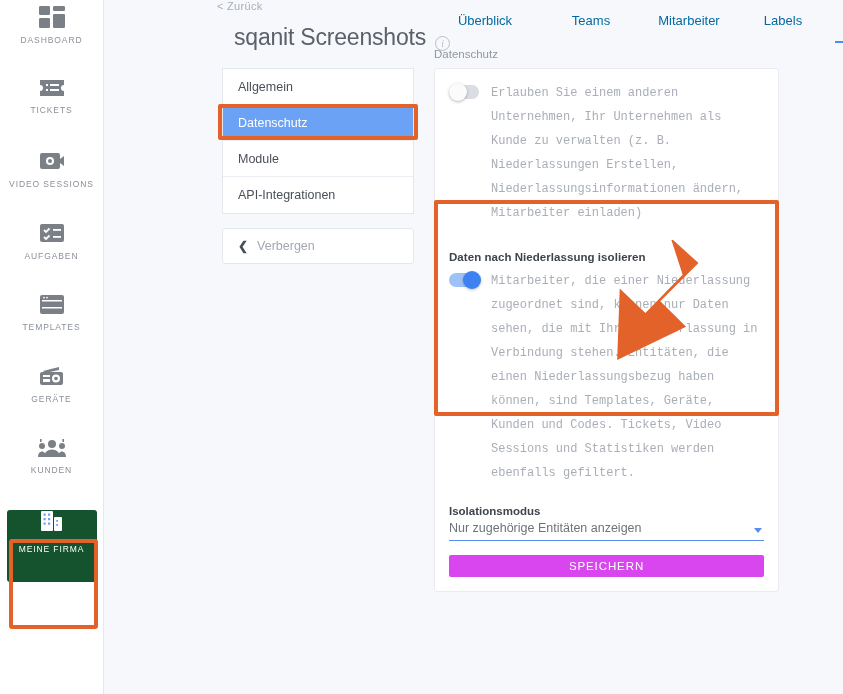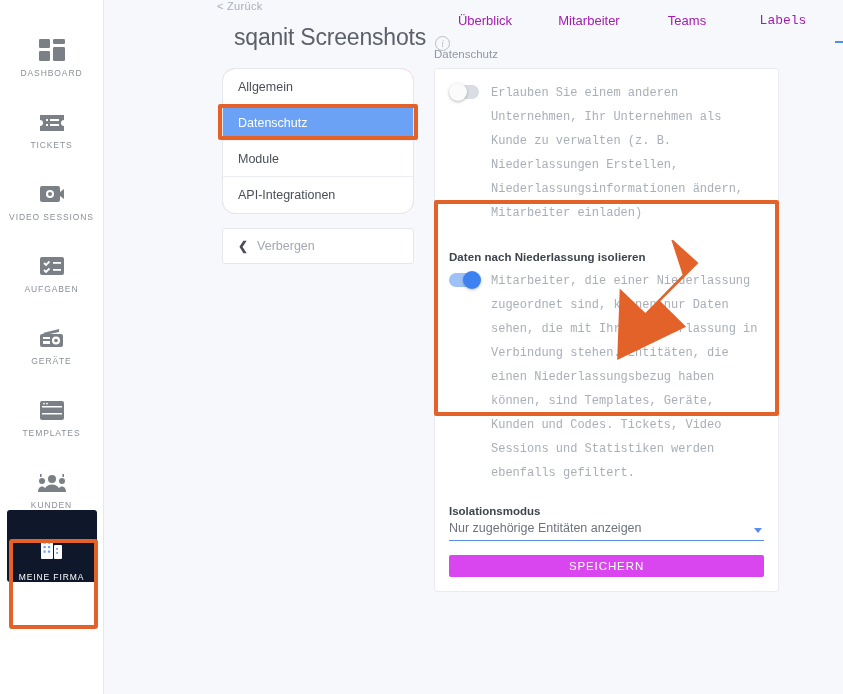--- a/index.html
+++ b/index.html
@@ -19,37 +19,37 @@
     display: flex; flex-direction: column;
     align-items: center;
     padding-top: 6px;
     flex: 0 0 104px;
     position: relative;
     z-index: 2;
   }
   .nav-item {
     width: 90px; height: 72px;
     display: flex; flex-direction: column;
-    align-items: center; justify-content: flex-end;
+    align-items: center; justify-content: flex-start;
     gap: 7px;
     cursor: pointer;
     border-radius: 3px;
     position: relative;
   }
   .nav-item .nav-label {
     font-size: 8.5px;
     letter-spacing: 0.9px;
     color: #8a8f98;
     text-transform: uppercase;
     text-align: center;
     white-space: nowrap;
     font-family: "Liberation Sans", sans-serif;
   }
   .nav-item .nav-ico { color: #7b8087; display: block; line-height: 0; }
-  .nav-item.active { background: #0f172a; gap: 12px; }
+  .nav-item.active { background: #14532d; gap: 12px; }
   .nav-item.active .nav-label { color: #ffffff; }
   .nav-item.active .nav-ico { color: #ffffff; }
   .nav-highlight {
     position: absolute;
     left: 9px; top: 539px;
     width: 89px; height: 90px;
     border: 4px solid #e2622a;
     border-radius: 3px;
     pointer-events: none;
     z-index: 5;
@@ -87,45 +87,45 @@
     cursor: pointer;
     margin-top: 4px;
   }
 
   .tabs {
     position: absolute; left: 325px; top: 13px;
     width: 518px; height: 30px;
     display: flex;
   }
   .tab {
-    font-size: 13px; color: #a21caf;
+    font-size: 13px; color: #0369a1;
     cursor: pointer; white-space: nowrap;
     padding-bottom: 7px;
     position: relative;
     text-align: center;
   }
   .tab.t0 { width: 112px; }
   .tab.t1 { width: 96px; }
   .tab.t2 { width: 100px; }
-  .tab.t3 { width: 92px; font-family: Liberation Mono, monospace; }
+  .tab.t3 { width: 92px; }
   .tab.t4 { width: 110px; }
   .tab.active { color: #4a4f57; }
   .tab.active::after {
     content: ""; position: absolute;
     left: 6px; right: 6px; bottom: 0;
     height: 2px; background: #4e8ef0;
   }
 
   
   .settings-menu {
     position: absolute; left: 118px; top: 68px;
     width: 192px;
     background: #fca5a5;
     border: 1px solid #e4e7ee;
-    border-radius: 13px;
+    border-radius: 0;
     overflow: hidden;
   }
   .menu-item {
     height: 36px;
     display: flex; align-items: center;
     padding-left: 15px;
     font-size: 12.5px; color: #4a4f57;
     border-bottom: 1px solid #eceef3;
     cursor: pointer;
     background: #fff;
@@ -310,42 +310,42 @@
             <rect x="14" y="7" width="8" height="1.8" fill="#fff"></rect>
             <rect x="14" y="14" width="8" height="1.8" fill="#fff"></rect>
           </svg>
       </span>
       <span class="nav-label">AUFGABEN</span>
     </div>
 
     <div class="nav-item">
       <span class="nav-ico">
         <svg width="26" height="21" viewBox="0 0 26 21">
+            <rect x="1" y="1" width="24" height="19" rx="2" fill="currentColor"></rect>
+            <rect x="3" y="6" width="20" height="1.5" fill="#fff"></rect>
+            <rect x="3" y="13" width="20" height="1.5" fill="#fff"></rect>
+            <circle cx="5" cy="3.6" r="0.9" fill="#fff"></circle>
+            <circle cx="8" cy="3.6" r="0.9" fill="#fff"></circle>
+          </svg>
+      </span>
+      <span class="nav-label">TEMPLATES</span>
+    </div>
+
+    <div class="nav-item">
+      <span class="nav-ico">
+        <svg width="26" height="21" viewBox="0 0 26 21">
             <path d="M4 5 L20 1 L20 4 L6 7z" fill="currentColor"></path>
             <rect x="1" y="6" width="23" height="13" rx="2" fill="currentColor"></rect>
             <circle cx="17" cy="12.5" r="4" fill="#fff"></circle>
             <circle cx="17" cy="12.5" r="1.8" fill="currentColor"></circle>
             <rect x="4" y="9" width="7" height="2" fill="#fff"></rect>
             <rect x="4" y="13" width="7" height="3" fill="#fff"></rect>
           </svg>
       </span>
       <span class="nav-label">GERÄTE</span>
-    </div>
-
-    <div class="nav-item">
-      <span class="nav-ico">
-        <svg width="26" height="21" viewBox="0 0 26 21">
-            <rect x="1" y="1" width="24" height="19" rx="2" fill="currentColor"></rect>
-            <rect x="3" y="6" width="20" height="1.5" fill="#fff"></rect>
-            <rect x="3" y="13" width="20" height="1.5" fill="#fff"></rect>
-            <circle cx="5" cy="3.6" r="0.9" fill="#fff"></circle>
-            <circle cx="8" cy="3.6" r="0.9" fill="#fff"></circle>
-          </svg>
-      </span>
-      <span class="nav-label">TEMPLATES</span>
     </div>
 
     <div class="nav-item">
       <span class="nav-ico">
         <svg width="28" height="20" viewBox="0 0 28 20">
             <circle cx="14" cy="6" r="4" fill="currentColor"></circle>
             <path d="M6 19c0-4.5 3.6-7.5 8-7.5s8 3 8 7.5z" fill="currentColor"></path>
             <circle cx="4" cy="8" r="3" fill="currentColor"></circle>
             <path d="M0 19c0-3.3 1.8-5.5 4-5.5s4 2.2 4 5.5z" fill="currentColor"></path>
             <circle cx="24" cy="8" r="3" fill="currentColor"></circle>
@@ -383,22 +383,22 @@
 
     <div class="back-link">&lt; Zurück</div>
 
     <div class="page-title-row">
       <div class="page-title">sqanit Screenshots</div>
       <div class="info-icon">i</div>
     </div>
 
     <div class="tabs">
       <div class="tab t0">Überblick</div>
+      <div class="tab t2">Teams</div>
       <div class="tab t1">Mitarbeiter</div>
-      <div class="tab t2">Teams</div>
       <div class="tab t3">Labels</div>
       <div class="tab t4 active">Einstellungen</div>
     </div>
 
     <div class="settings-menu">
       <div class="menu-item">Allgemein</div>
       <div class="menu-item active">Datenschutz</div>
       <div class="menu-item">Module</div>
       <div class="menu-item">API-Integrationen</div>
     </div>

